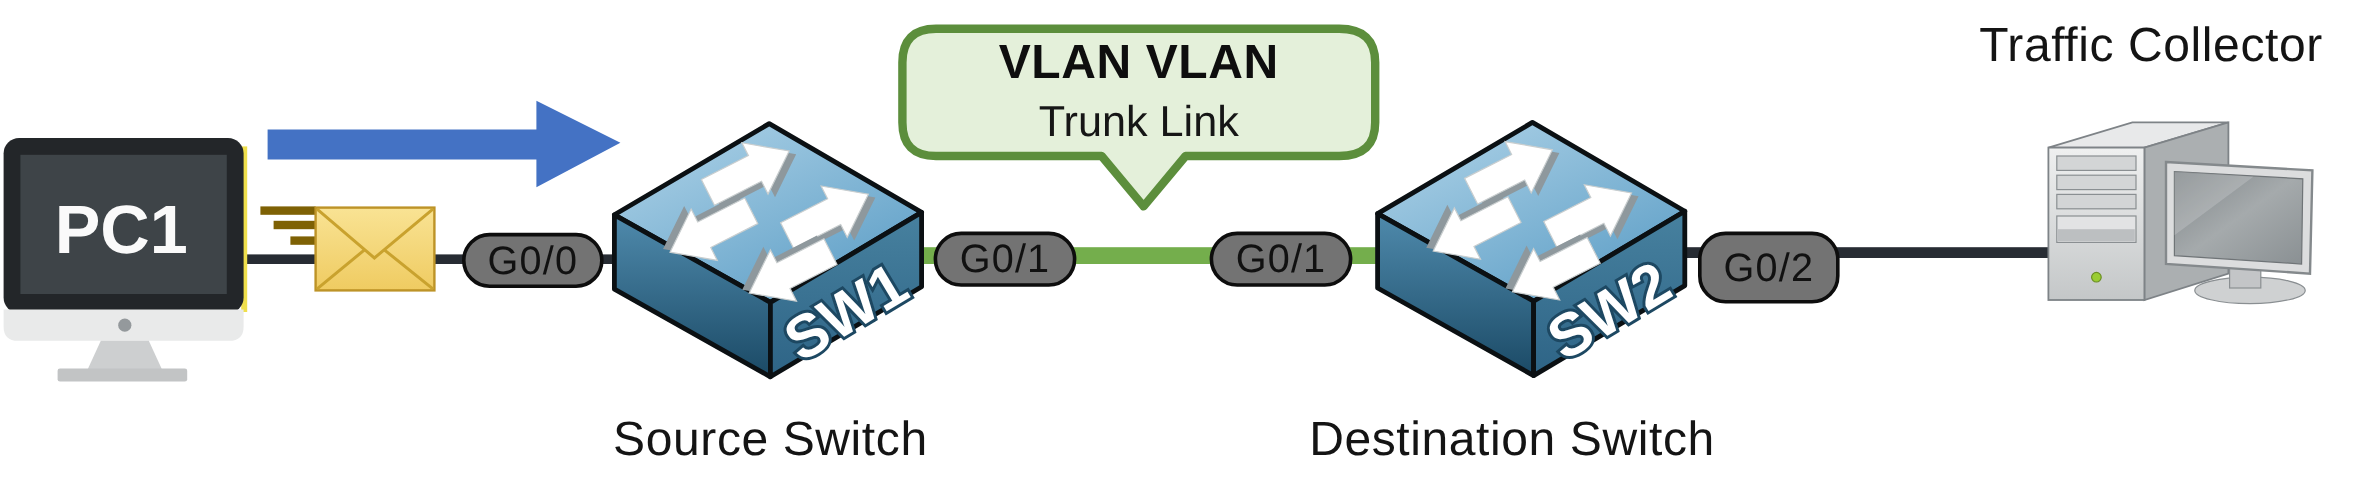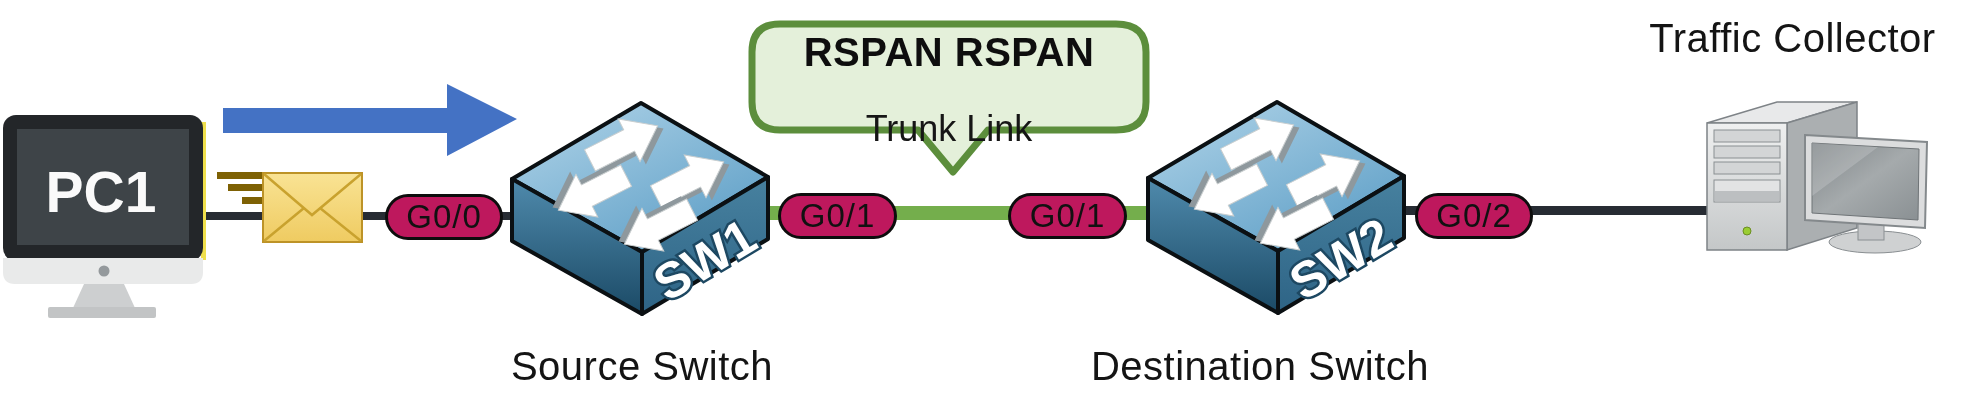--- a/index.html
+++ b/index.html
@@ -1,25 +1,25 @@
 <!DOCTYPE html>
 <html><head>
 <meta charset="utf-8">
 <style>
   html,body{margin:0;padding:0;background:#fff;}
   .stage{position:relative;width:1973px;height:420px;background:#ffffff;overflow:hidden;
          font-family:"Liberation Sans",sans-serif;}
   .link{position:absolute;background:#272C33;z-index:1;}
   .link.green{background:#74AE4C;}
-  .port{position:absolute;z-index:6;background:#be185d;border:3.5px solid #0d0d0d;border-radius:23px;
+  .port{position:absolute;z-index:6;background:#737373;border:3.5px solid #0d0d0d;border-radius:23px;
         box-sizing:border-box;display:flex;align-items:center;justify-content:center;
         font-size:33px;color:#111;letter-spacing:1px;}
   .caption{position:absolute;z-index:5;text-align:center;color:#141414;font-size:40px;letter-spacing:0.5px;}
   .bubble-title{position:absolute;z-index:7;text-align:center;color:#0e0e0e;font-size:40px;font-weight:bold;letter-spacing:0.5px;}
-  .bubble-sub{position:absolute;z-index:7;text-align:center;color:#161616;font-size:36px;margin-top:28px;}
+  .bubble-sub{position:absolute;z-index:7;text-align:center;color:#161616;font-size:36px;}
   svg{position:absolute;z-index:4;overflow:visible;}
   svg.defs-only{width:0;height:0;z-index:0;}
 </style>
 </head>
 <body>
 
 <div class="stage">
 
   <svg class="defs-only" aria-hidden="true">
     <defs>
@@ -100,27 +100,27 @@
   </svg>
 
   <svg style="left:1146px;top:99px;" width="260" height="218" viewBox="0 0 260 218">
     <use href="#switchBody"></use>
     <text x="195" y="160" text-anchor="middle" dominant-baseline="central" transform="rotate(-31 195 160)" font-size="50" font-weight="bold" fill="#FFFFFF" stroke="#1D4862" stroke-width="5" paint-order="stroke">SW2</text>
   </svg>
 
   <svg style="left:746px;top:18px;z-index:6;" width="408" height="160" viewBox="0 0 408 160">
     <path d="M34,6 H370 Q400,6 400,34 V84 Q400,112 370,112 H242 L207,154 L172,112 H34 Q6,112 6,84 V34 Q6,6 34,6 Z" fill="#E4F0DA" stroke="#5C8E3C" stroke-width="7" stroke-linejoin="round"></path>
   </svg>
-  <div class="bubble-title" style="left:752px;top:30px;width:394px;">RSPAN RSPAN</div>
+  <div class="bubble-title" style="left:752px;top:30px;width:394px;">VLAN VLAN</div>
   <div class="bubble-sub" style="left:752px;top:80px;width:394px;">Trunk Link</div>
 
   <div class="port" style="left:385px;top:194px;width:118px;height:46px;">G0/0</div>
   <div class="port" style="left:778px;top:193px;width:119px;height:46px;">G0/1</div>
   <div class="port" style="left:1008px;top:193px;width:119px;height:46px;">G0/1</div>
-  <div class="port" style="left:1415px;top:193px;width:118px;height:46px;text-align:center;">G0/2</div>
+  <div class="port" style="left:1415px;top:193px;width:118px;height:60px;text-align:center;">G0/2</div>
 
   <svg style="left:1698px;top:96px;" width="242" height="168" viewBox="0 0 242 168">
     <polygon points="9,27 79,6 159,6 89,27" fill="#E8E9EA" stroke="#7E8387" stroke-width="1.5"></polygon>
     <polygon points="89,27 159,6 159,132 89,154" fill="#ABAFB1" stroke="#7E8387" stroke-width="1.5"></polygon>
     <rect x="9" y="27" width="80" height="127" fill="url(#towerFront)" stroke="#7E8387" stroke-width="1.5"></rect>
     <rect x="16" y="34" width="66" height="12" fill="#D3D5D6" stroke="#8A8F92"></rect>
     <rect x="16" y="50" width="66" height="12" fill="#D3D5D6" stroke="#8A8F92"></rect>
     <rect x="16" y="66" width="66" height="12" fill="#D3D5D6" stroke="#8A8F92"></rect>
     <rect x="16" y="84" width="66" height="22" fill="#E2E3E4" stroke="#8A8F92"></rect>
     <rect x="17" y="95" width="64" height="10" fill="#BCBFC1"></rect>

